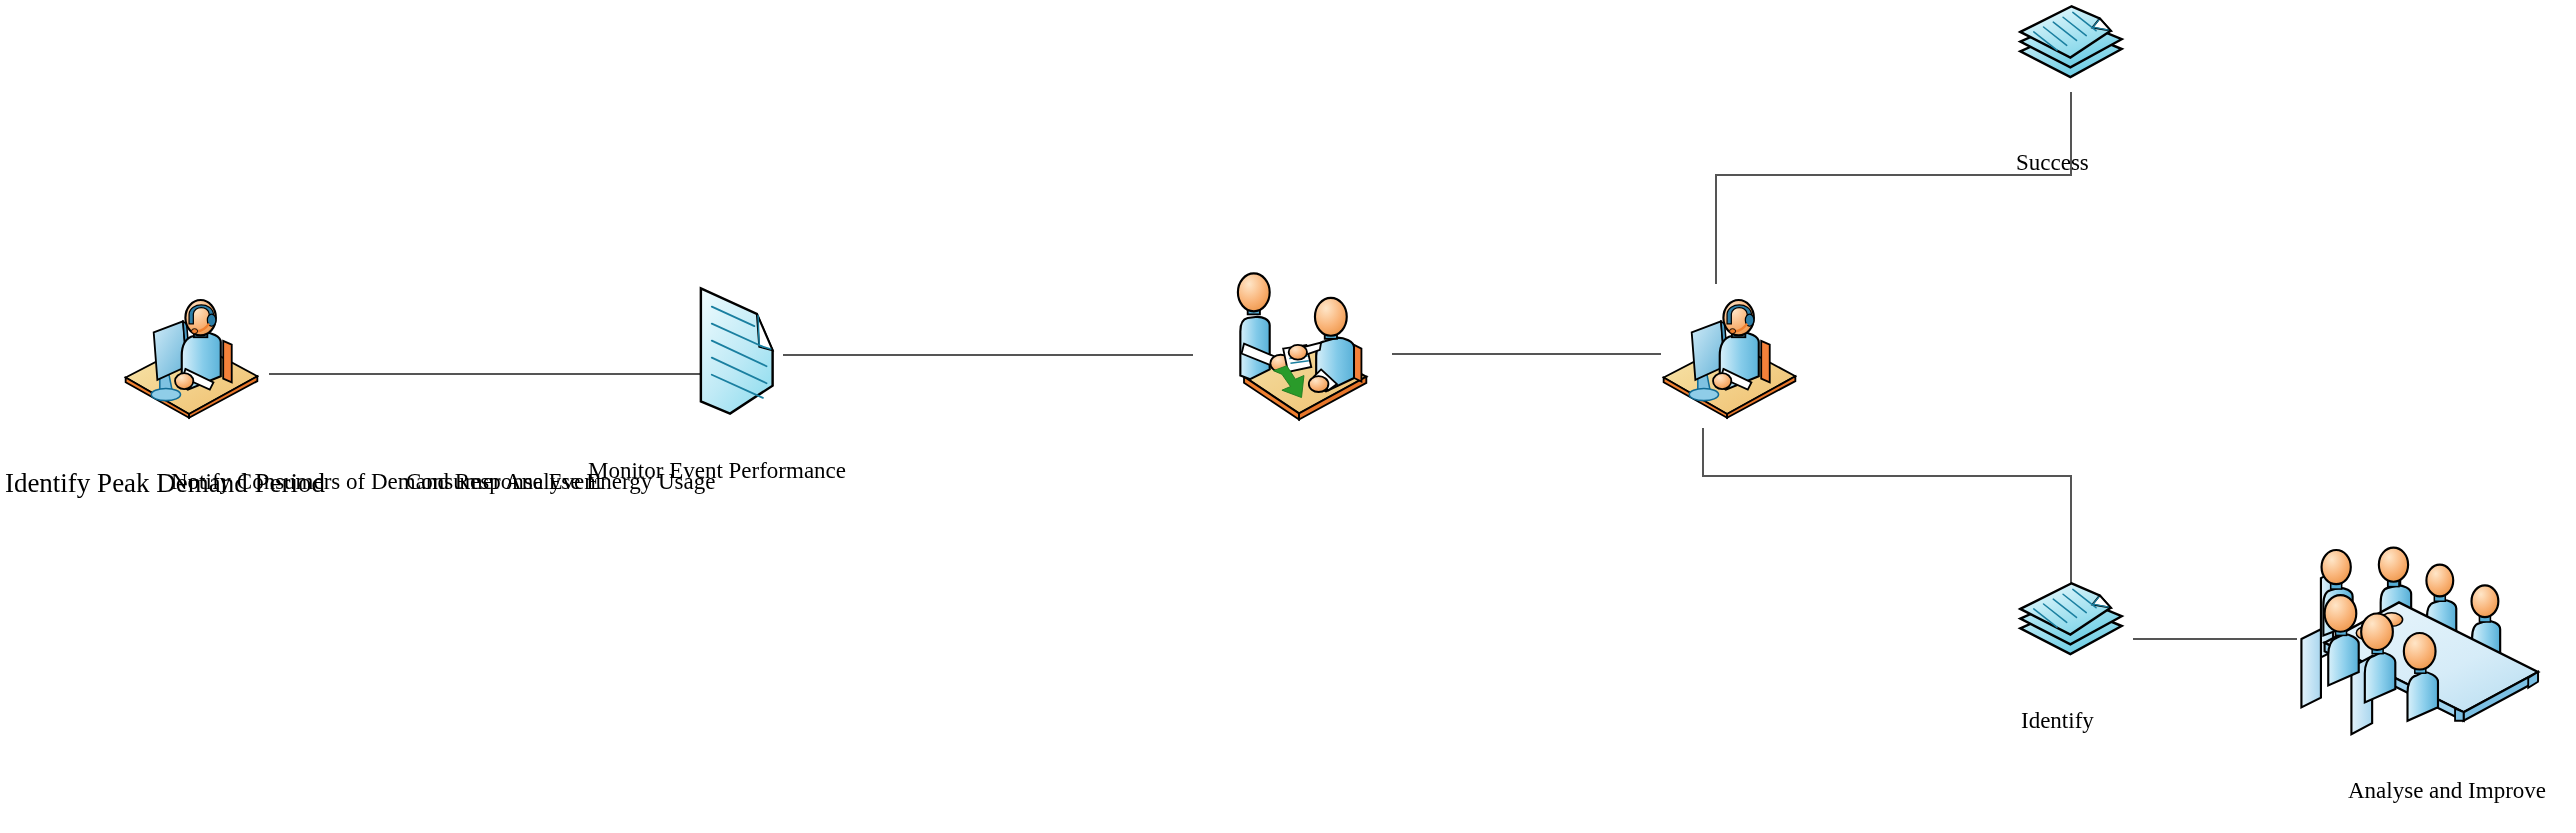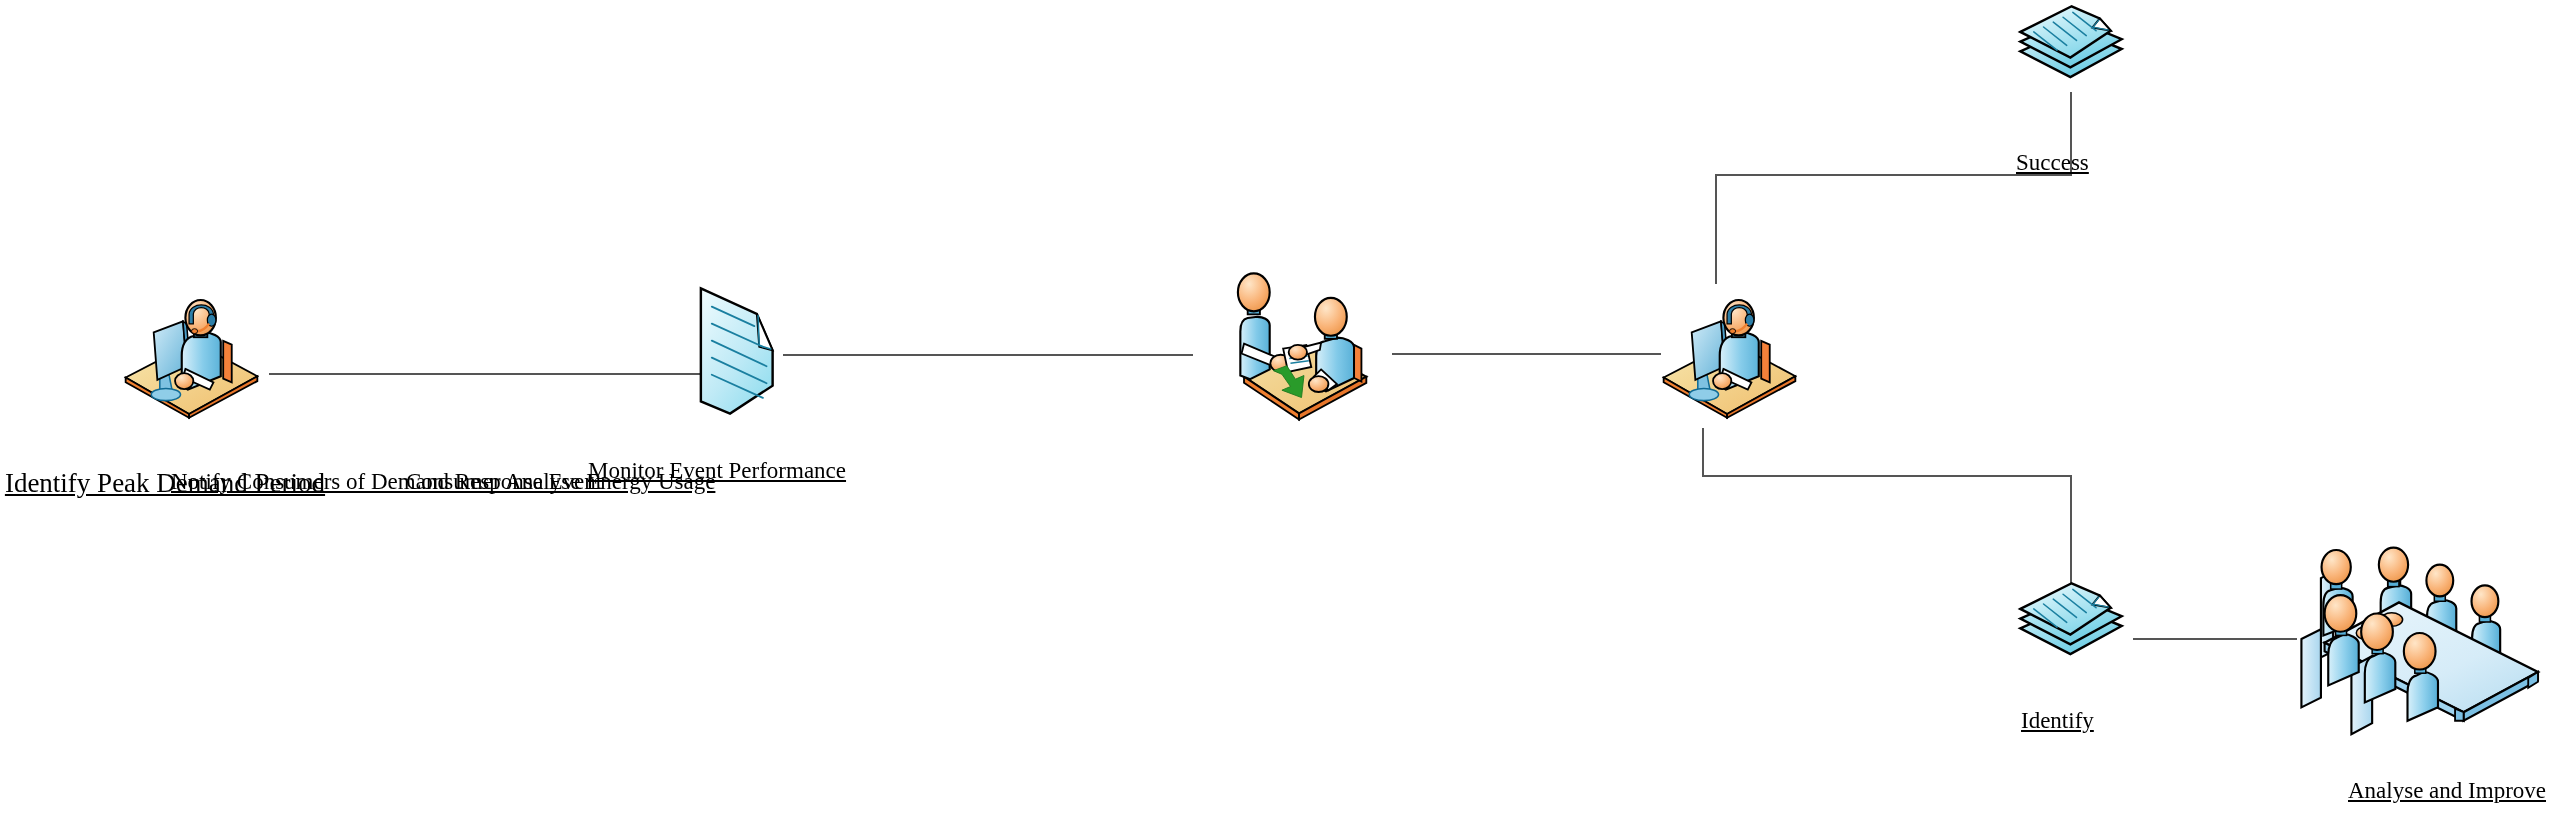--- a/index.html
+++ b/index.html
@@ -1,19 +1,19 @@
 <!DOCTYPE html>
 <html style="font-size:9.8px"><head>
 <meta charset="utf-8">
 <style>
   html,body{margin:0;padding:0;background:#ffffff;}
   body{font-family:"Liberation Serif","DejaVu Serif",serif;}
   #canvas{position:relative;width:2576px;height:833px;background:#ffffff;overflow:hidden;}
   .icon-wrap{position:absolute;}
-  .label{position:absolute;color:#000000;font-family:"Liberation Serif","DejaVu Serif",serif;white-space:nowrap;line-height:1;text-decoration:underline;}
+  .label{position:absolute;color:#000000;font-family:"Liberation Serif","DejaVu Serif",serif;white-space:nowrap;line-height:1;}
   .connector{position:absolute;background:#555555;}
   .h-line{height:1.8px;}
   .v-line{width:1.8px;}
   svg{display:block;overflow:visible;}
 </style>
 </head>
 <body>
 
 <div id="canvas">
 

